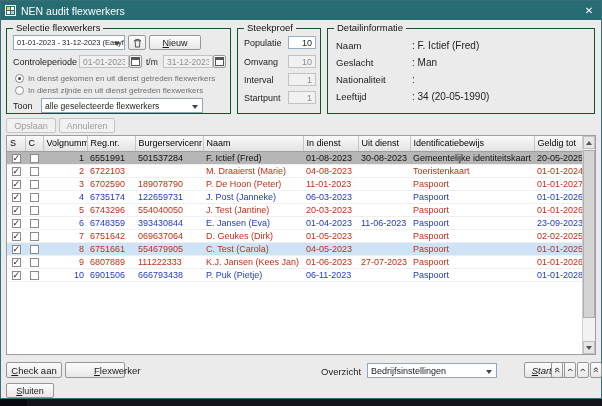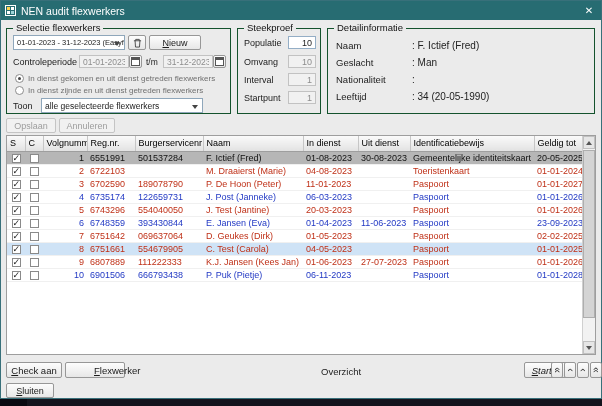--- a/index.html
+++ b/index.html
@@ -288,20 +288,24 @@
         <span class="sbtn" style="bottom:0;">
             <span class="tri-down"></span>
           </span>
       </div>
     </div>
 
     <span class="btn uf" style="left:5px;top:361px;width:56px;height:16px;">Check aan</span>
     <span class="btn uf" style="left:64px;top:361px;width:60px;height:16px;padding-left:28px;">Flexwerker</span>
 
     <span class="lbl" style="left:320px;top:365px;font-size:9.5px;">Overzicht</span>
+    <div class="combo" style="left:366px;top:362px;width:130px;height:15px;font-size:9px;">
+      <span>Bedrijfsinstellingen</span>
+      <span class="dd-arrow"></span>
+    </div>
     <span class="btn uf" style="left:523px;top:361px;width:46px;height:16px;font-style:italic;">Starten</span>
 
     <span class="btn navbtn" style="left:550px;top:361px;width:12px;height:16px;"><span class="navglyph rot-up">«</span></span>
     <span class="btn navbtn" style="left:563px;top:361px;width:12px;height:16px;"><span class="navglyph rot-up">‹</span></span>
     <span class="btn navbtn" style="left:576px;top:361px;width:12px;height:16px;"><span class="navglyph rot-down">›</span></span>
     <span class="btn navbtn" style="left:589px;top:361px;width:12px;height:16px;"><span class="navglyph rot-down">»</span></span>
 
     <span class="btn uf" style="left:5px;top:382px;width:48px;height:15px;font-size:9px;">Sluiten</span>
   </div>
 

